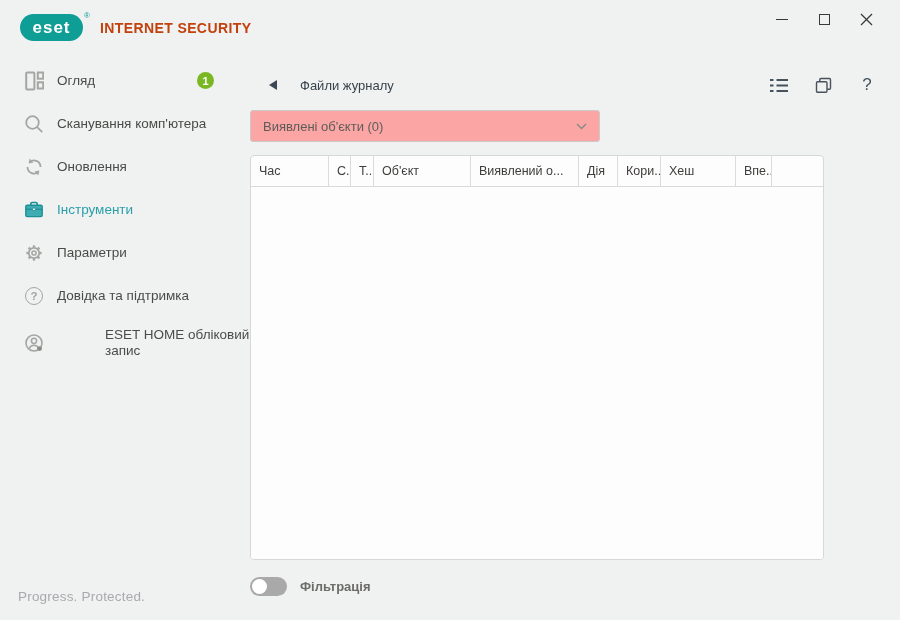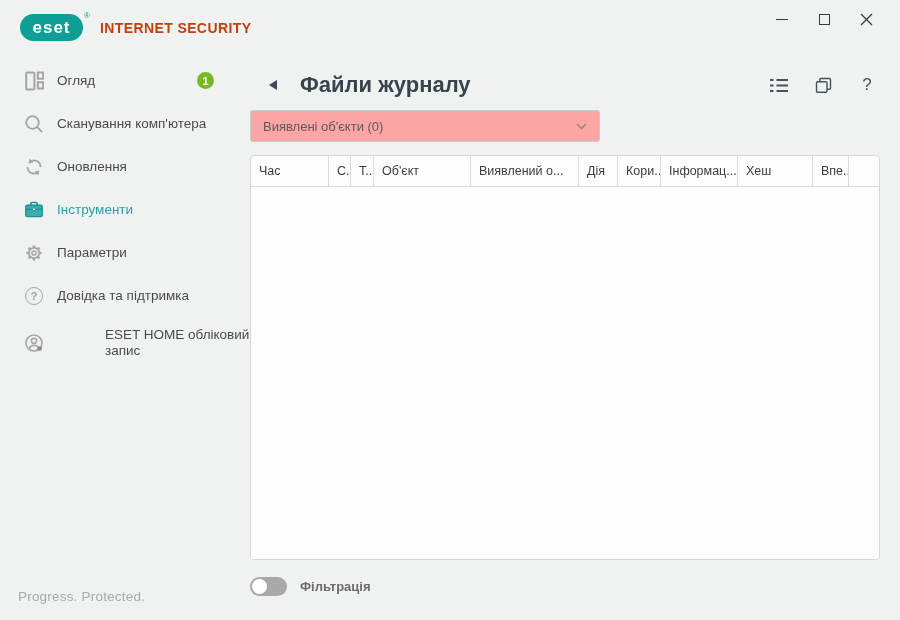--- a/index.html
+++ b/index.html
@@ -45,35 +45,35 @@
     display:flex; align-items:center; justify-content:center;
     color:#a5a5a3; font-size:11.5px; font-weight:bold;
   }
   .sidebar-footer { position:absolute; left:18px; bottom:16px; font-size:13.5px; color:#a7abae; letter-spacing:0.2px; }
 
   
   .content { position:absolute; top:55px; left:250px; width:650px; height:565px; }
   .content-header { position:absolute; top:14px; left:14px; right:23px; height:32px; display:flex; align-items:center; }
   .back-button { width:18px; height:20px; display:flex; align-items:center; justify-content:center; cursor:pointer; }
   .back-tri { width:0; height:0; border-top:5.5px solid transparent; border-bottom:5.5px solid transparent; border-right:8px solid #3c4954; }
-  .page-title { margin-left:18px; font-size:22px; font-weight:bold; color:#38444d; }
+  .page-title { margin-left:18px; font-size:13px; font-weight:normal; color:#38444d; }
   .header-icons { margin-left:auto; display:flex; align-items:center; gap:24px; }
   .hicon { display:flex; align-items:center; justify-content:center; width:20px; height:20px; cursor:pointer; }
   .q-glyph { font-size:17px; color:#47525c; font-weight:400; }
 
   .dropdown {
     position:absolute; top:55px; left:0; width:350px; height:32px;
     background:#fca5a5; border:1px solid #c9cac9; border-radius:3px;
     display:flex; align-items:center; padding:0 12px; cursor:pointer;
   }
   .dropdown-value { font-size:13px; color:#5d5c58; }
   .dropdown-chevron { margin-left:auto; display:flex; align-items:center; }
 
   .table-card {
-    position:absolute; top:100px; left:0; width:630px; height:405px;
+    position:absolute; top:100px; left:0; width:574px; height:405px;
     background:#fdfdfd; border:1px solid #d6d7d6; border-radius:4px; overflow:hidden;
   }
   .thead { display:flex; height:31px; border-bottom:1px solid #dadada; }
   .th {
     height:30px; line-height:30px; padding-left:8px;
     font-size:12.5px; color:#3e3d3b; white-space:nowrap; overflow:hidden;
     border-right:1px solid #dcdcdc; flex:none; cursor:pointer;
   }
   .th.filler { flex:1 1 auto; border-right:none; cursor:default; }
   .c0{width:78px}.c1{width:22px}.c2{width:23px}.c3{width:97px}.c4{width:108px}
@@ -245,21 +245,20 @@
 
     <div class="table-card">
       <div class="thead">
         <div class="th c0">Час</div>
         <div class="th c1">С...</div>
         <div class="th c2">Т...</div>
         <div class="th c3">Об'єкт</div>
         <div class="th c4">Виявлений о...</div>
         <div class="th c5">Дія</div>
         <div class="th c6">Кори...</div>
-        <div class="th c7">Інформац...</div>
         <div class="th c8">Хеш</div>
         <div class="th c9">Впе...</div>
         <div class="th filler"></div>
       </div>
       <div class="tbody"></div>
     </div>
 
     <div class="toggle-row">
       <div class="toggle">
         <span class="toggle-knob"></span>

